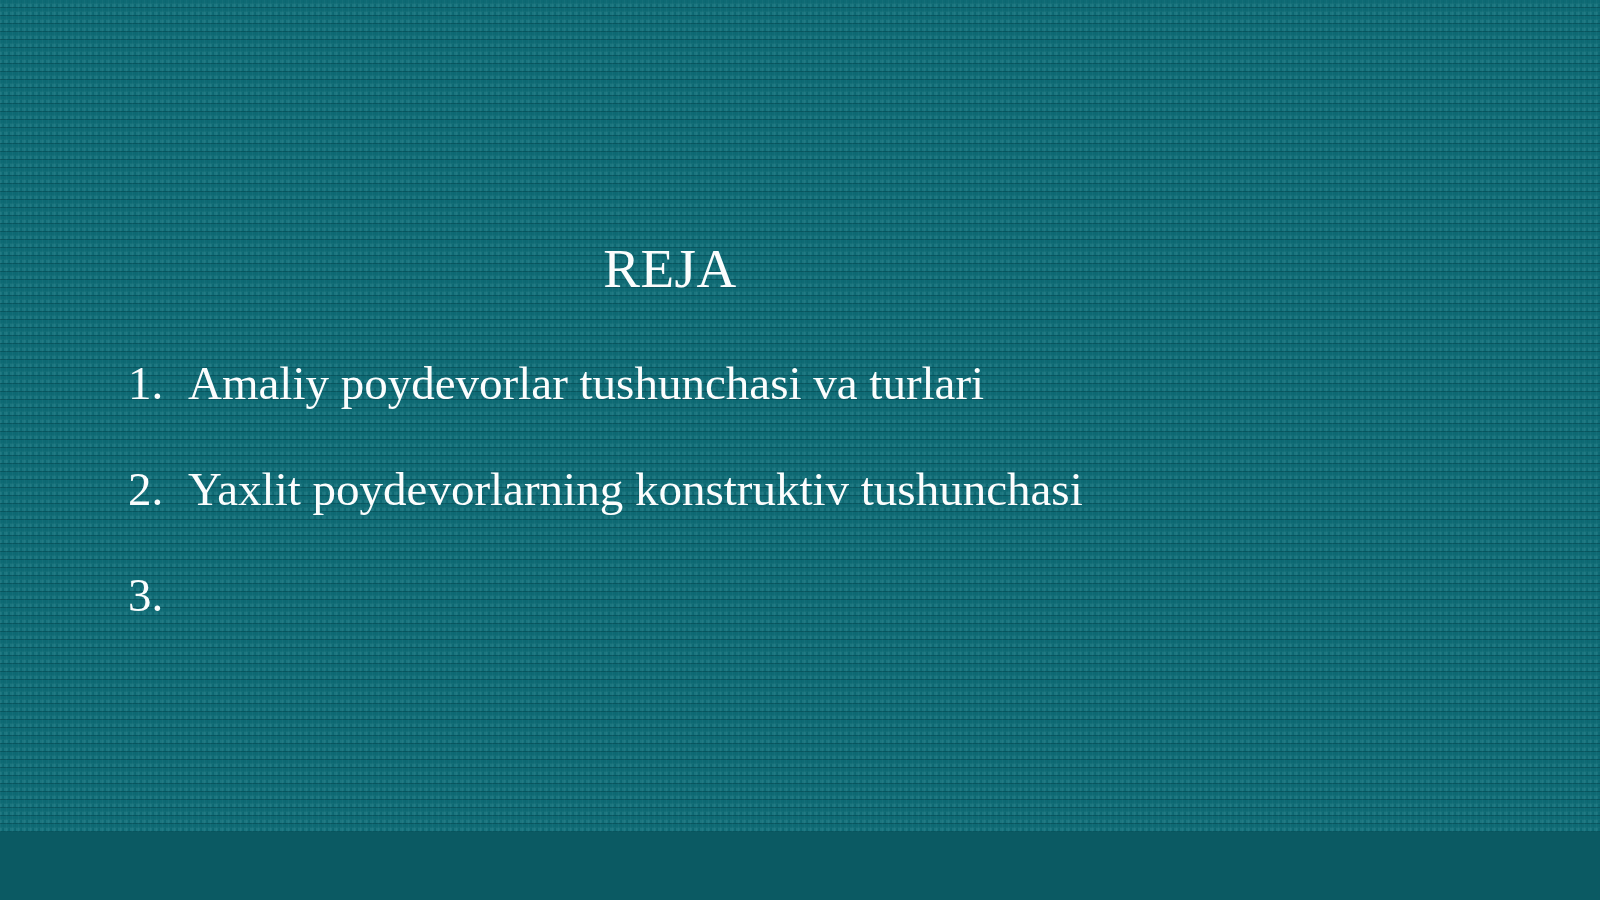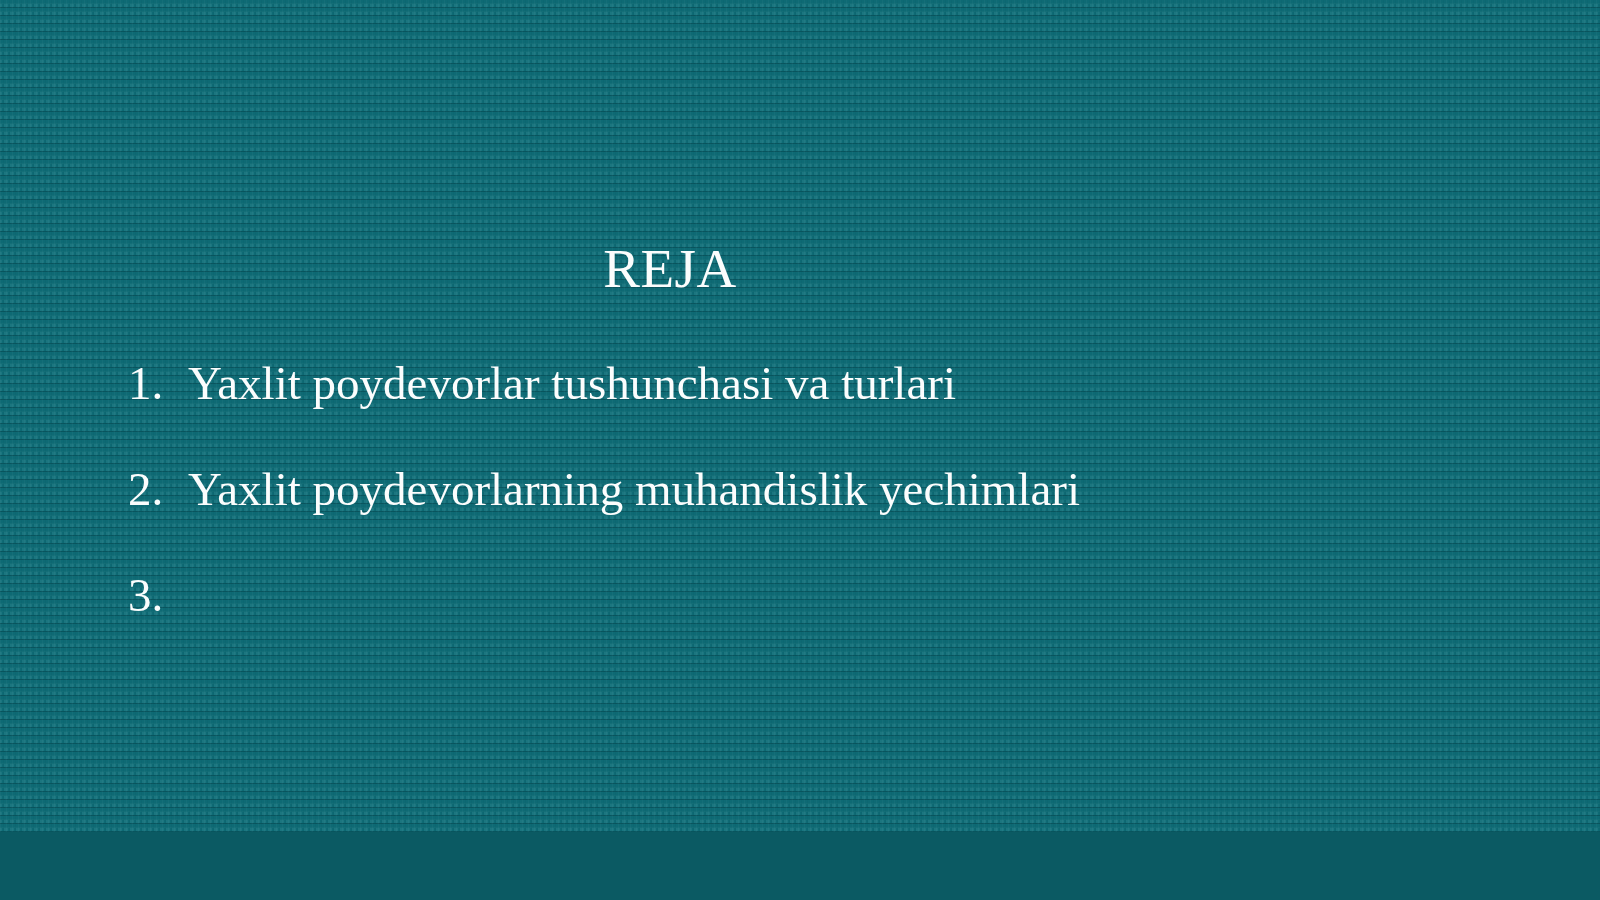--- a/index.html
+++ b/index.html
@@ -136,26 +136,26 @@
   <div class="slide-texture"></div>
 
   <div class="slide-content">
 
     <div class="slide-title">REJA</div>
 
     <ol class="agenda-list">
 
       <li class="agenda-item">
         <span class="agenda-number">1.</span>
-        <span class="agenda-text">Yaxlit poydevorlar tushunchasi va turlari</span>
+        <span class="agenda-text">Amaliy poydevorlar tushunchasi va turlari</span>
       </li>
 
       <li class="agenda-item">
         <span class="agenda-number">2.</span>
-        <span class="agenda-text">Yaxlit poydevorlarning muhandislik yechimlari</span>
+        <span class="agenda-text">Yaxlit poydevorlarning konstruktiv tushunchasi</span>
       </li>
 
       <li class="agenda-item">
         <span class="agenda-number">3.</span>
       </li>
 
     </ol>
 
   </div>
 </div>

